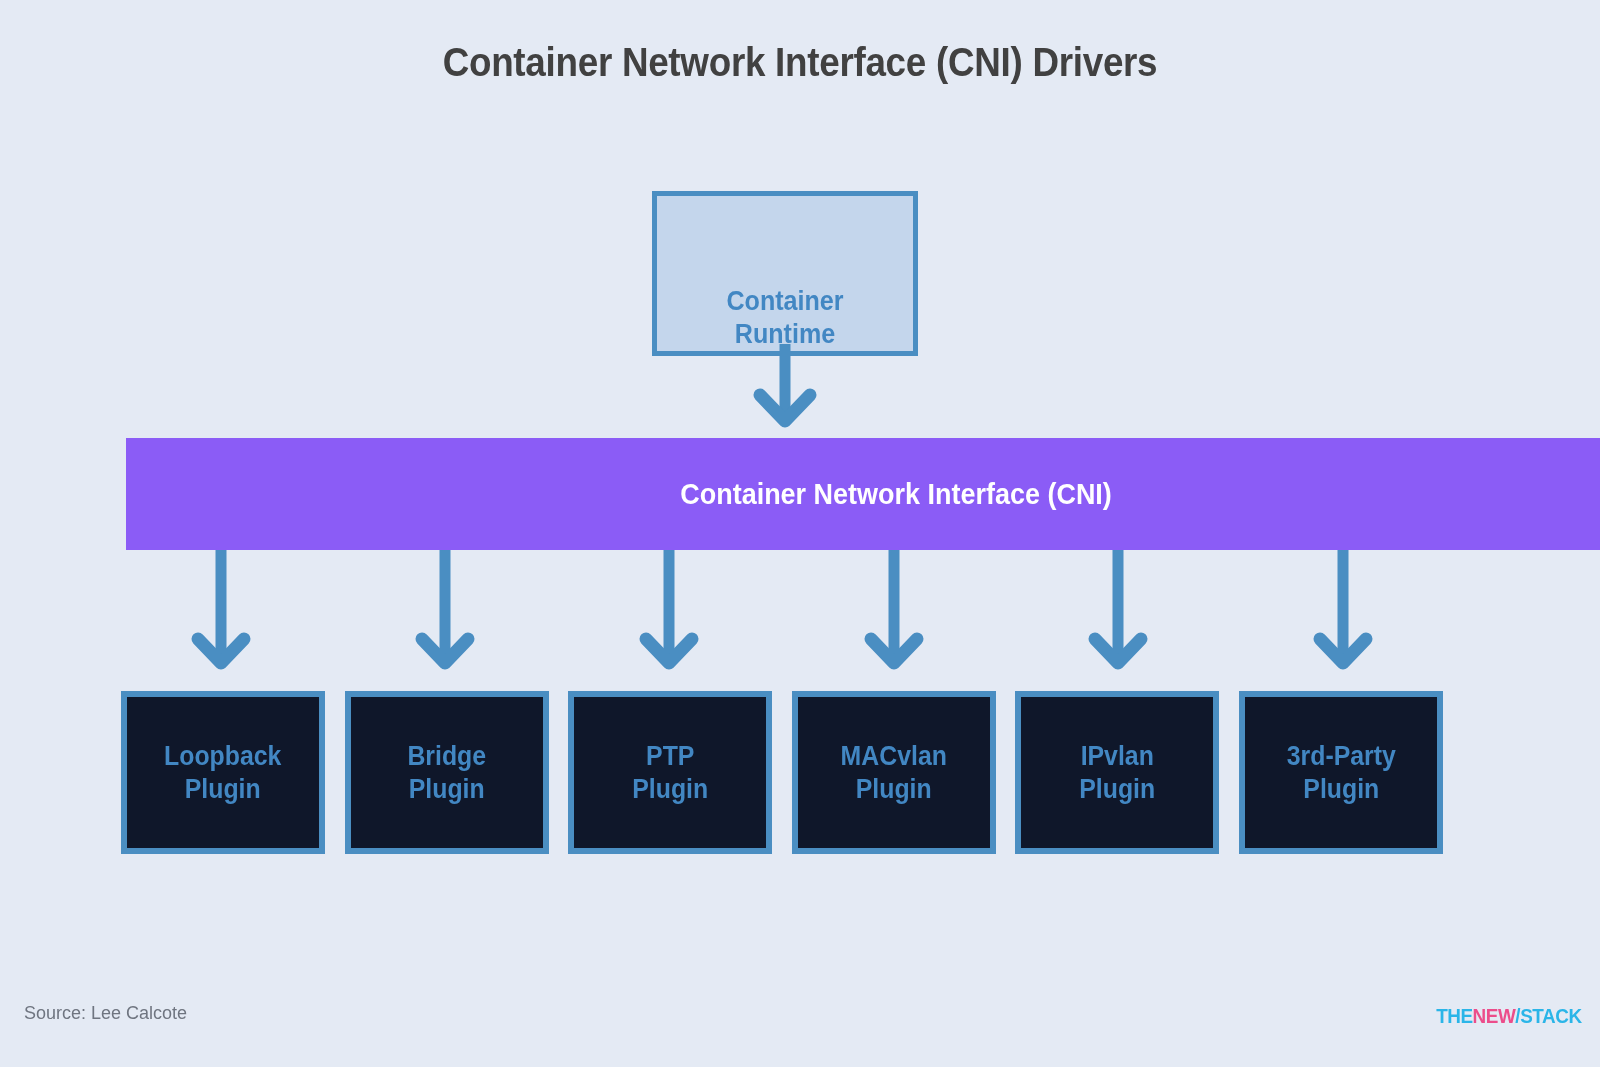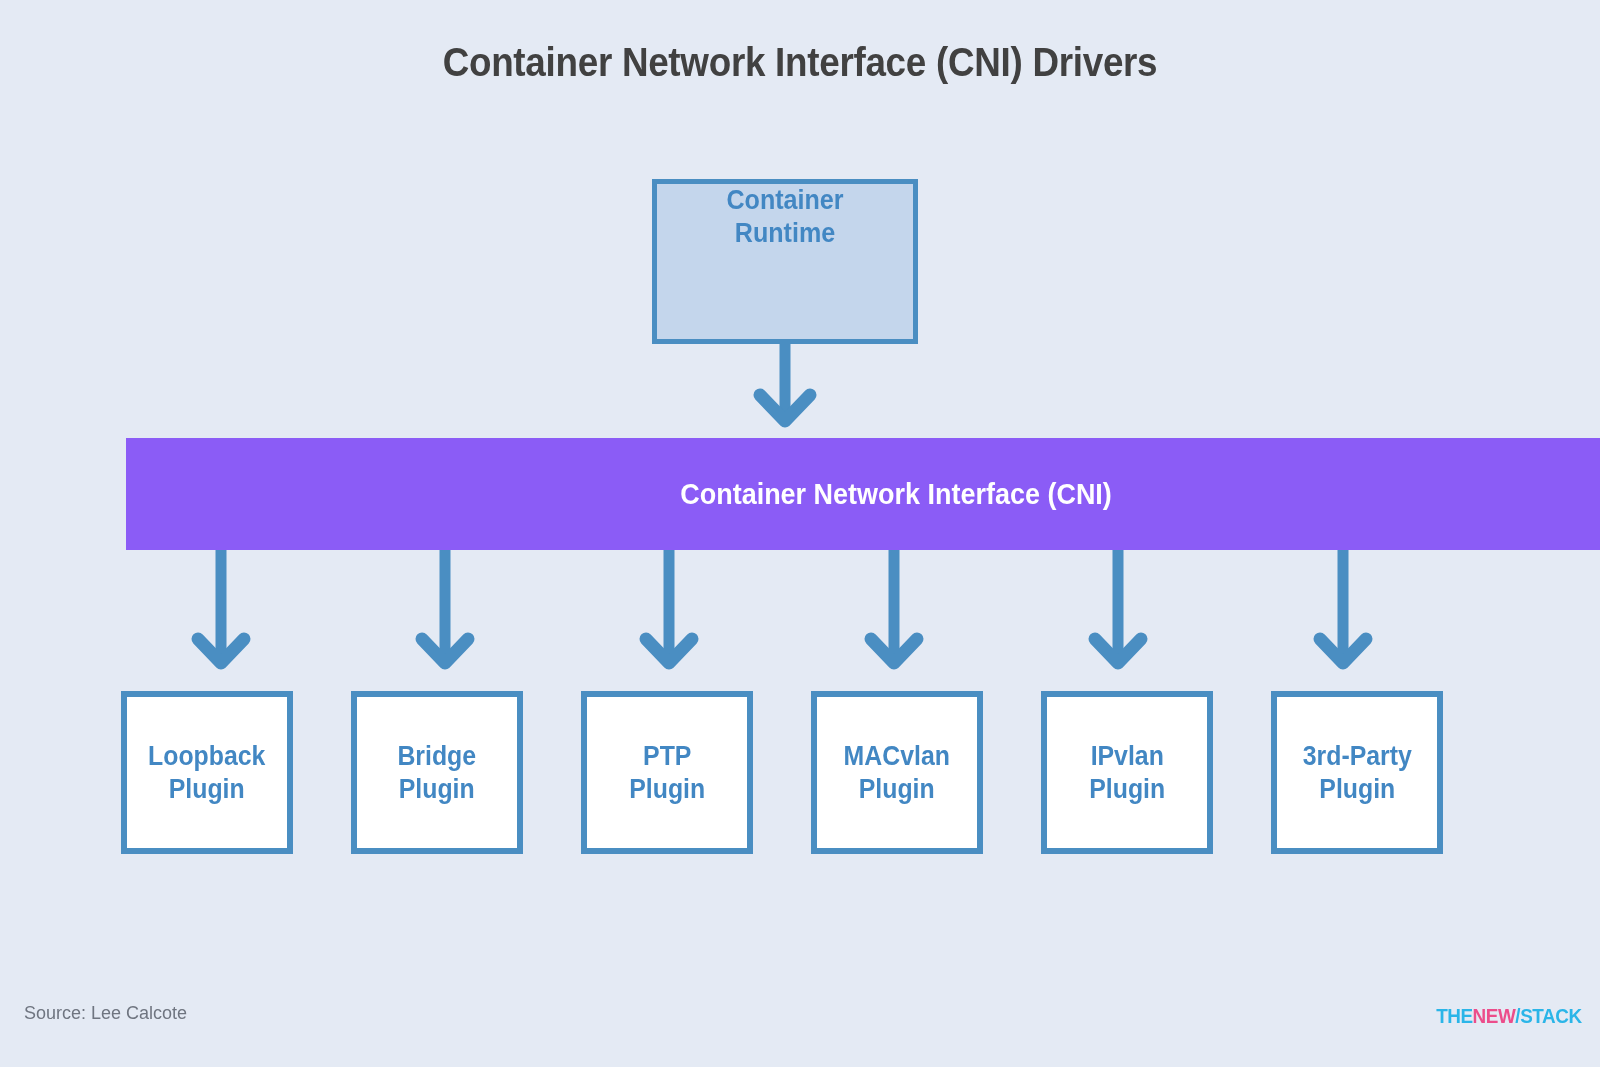--- a/index.html
+++ b/index.html
@@ -35,28 +35,28 @@
     letter-spacing: -0.3px;
     transform: scaleX(0.92);
     transform-origin: center top;
     white-space: nowrap;
   }
 
   
   #runtime-box {
     position: absolute;
     left: 652px;
-    top: 179px;
+    top: 191px;
     width: 266px;
     height: 165px;
     box-sizing: border-box;
     background: #c4d6ec;
     border: 5px solid #4a8ec2;
     display: flex;
-    align-items: flex-start;
+    align-items: flex-end;
     justify-content: center;
   }
   #runtime-label {
     font-size: 27px;
     font-weight: bold;
     color: #4287c3;
     line-height: 1.22;
     text-align: center;
     transform: scaleX(0.93);
     white-space: pre-line;
@@ -86,24 +86,24 @@
   #plugin-row {
     position: absolute;
     left: 121px;
     top: 691px;
     width: 1322px;
     height: 163px;
     display: flex;
     justify-content: space-between;
   }
   .plugin-box {
-    width: 172px;
+    width: 204px;
     height: 163px;
     box-sizing: border-box;
-    background: #ffffff;
+    background: #0f172a;
     border: 6px solid #4a8ec2;
     display: flex;
     align-items: center;
     justify-content: center;
   }
   .plugin-label {
     font-size: 27px;
     font-weight: bold;
     color: #4287c3;
     line-height: 1.2;

